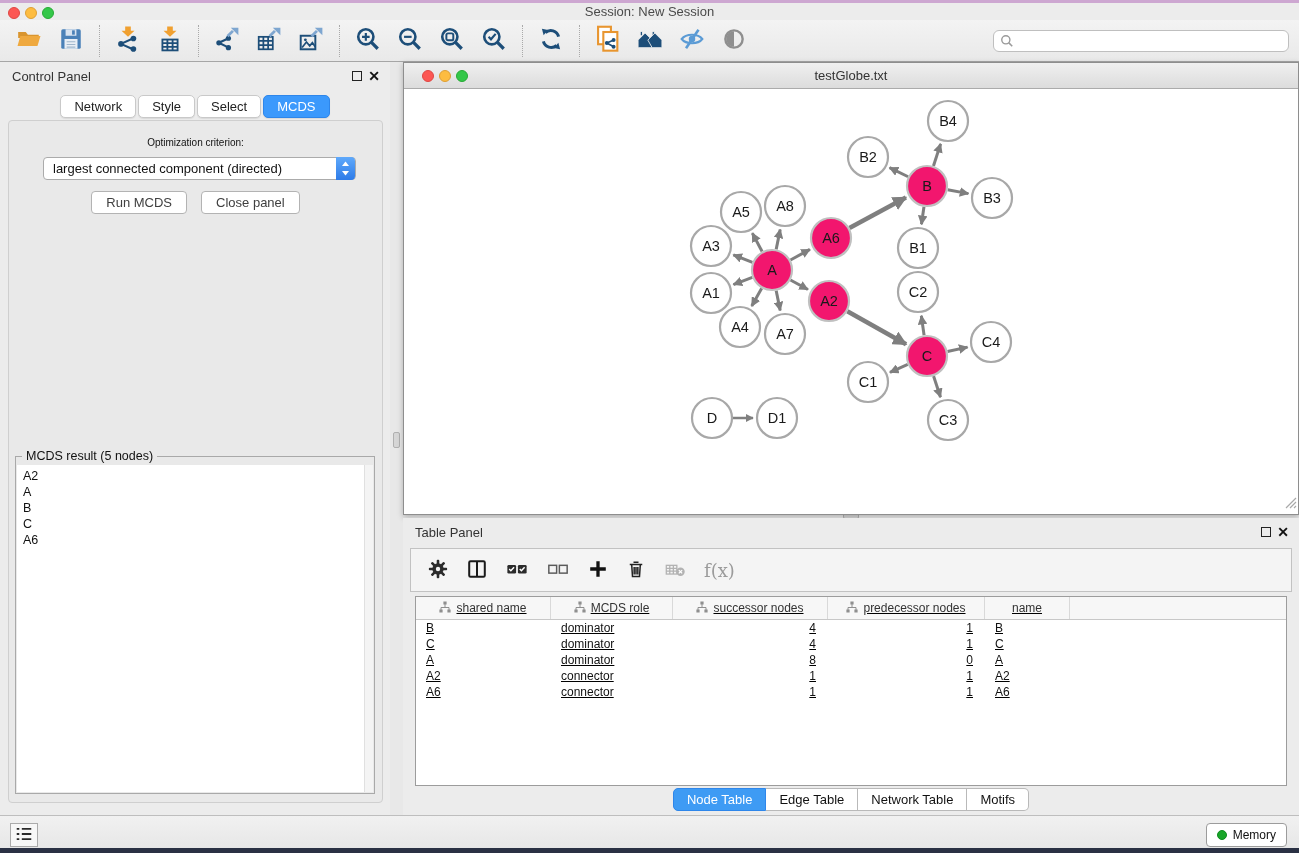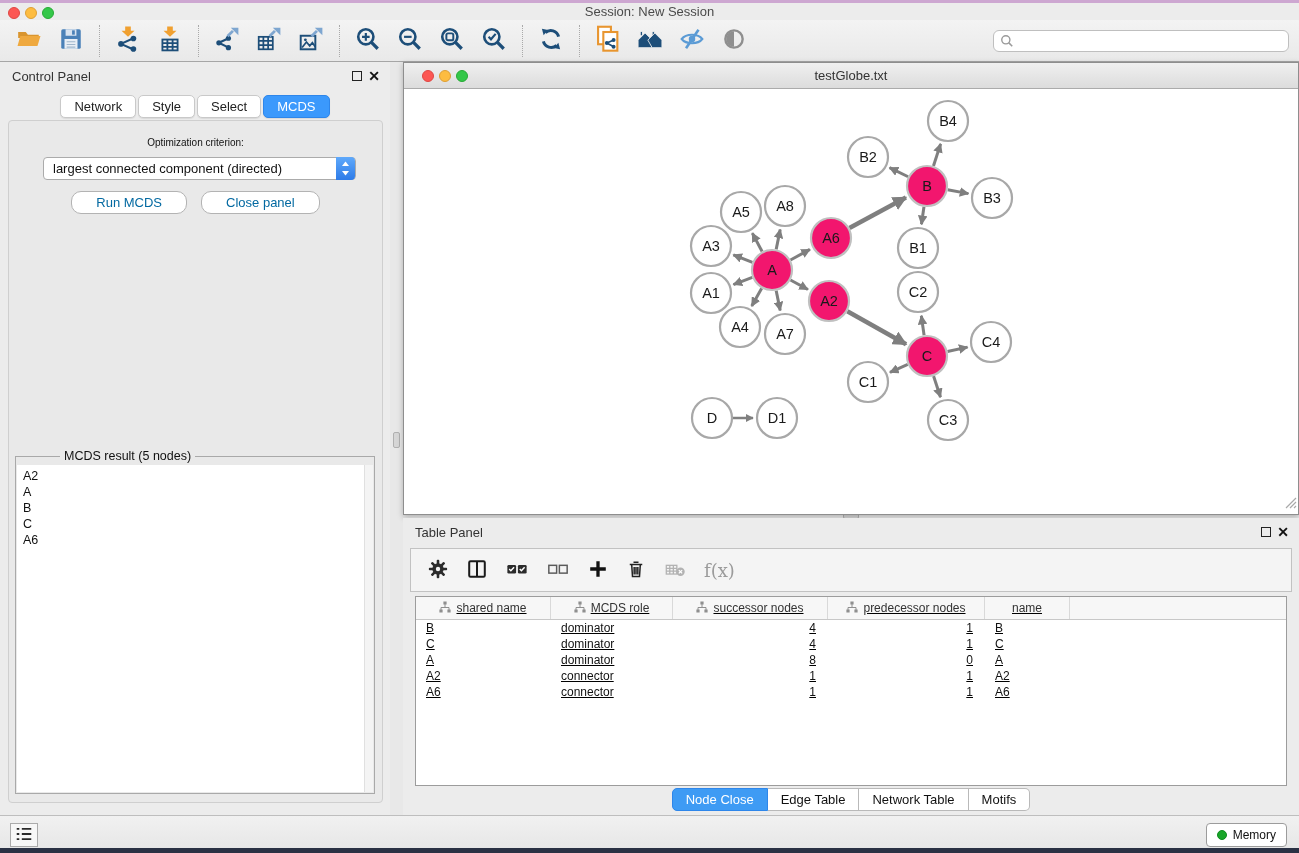--- a/index.html
+++ b/index.html
@@ -41,23 +41,23 @@
   .seg-tab.sel { background:#3B99FC; border-color:#2E86EA; color:#fff; }
   #cp-body { position:absolute; left:8px; right:7px; top:58px; bottom:12px; background:#E9E9E9;
     border:1px solid #CFCFCF; border-radius:4px; }
   #opt-label { position:absolute; left:0; right:0; top:16px; text-align:center; font-size:10px; color:#111; }
   #criterion { position:absolute; left:34px; top:36px; width:313px; height:23px; background:#fff;
     border:1px solid #ABABAB; border-radius:4px; font-size:13px; color:#111; line-height:21px;
     padding-left:9px; }
   #criterion .stepper { position:absolute; right:0; top:-1px; width:19px; height:23px; border-radius:0 4px 4px 0;
     background:linear-gradient(#5FA9FB,#2D7BE8); }
   #run-row { position:absolute; left:0; right:0; top:70px; display:flex; justify-content:center; gap:14px; }
-  .cp-btn { font-size:13px; background:#fff; border:1px solid #B3B3B3; border-radius:10px; padding:3px 24px; color:#0369a1; }
+  .cp-btn { font-size:13px; background:#fff; border:1px solid #B3B3B3; border-radius:4px; padding:3px 14px; color:#404040; }
   #mcds-box { position:absolute; left:6px; right:7px; top:335px; bottom:8px; border:1px solid #A9A9A9; }
-  #mcds-box-title { position:absolute; left:6px; top:-8px; background:#E9E9E9; padding:0 4px; font-size:12.5px; color:#111;margin-left:38px; }
+  #mcds-box-title { position:absolute; left:6px; top:-8px; background:#E9E9E9; padding:0 4px; font-size:12.5px; color:#111; }
   #mcds-list { position:absolute; left:1px; right:1px; top:8px; bottom:1px; background:#fff; overflow:hidden;
     padding:3px 0 0 6px; }
   .mcds-item { font-size:12.5px; color:#111; line-height:16px; }
   #mcds-scroll { position:absolute; right:1px; top:8px; bottom:1px; width:9px; background:#F4F4F4; border-left:1px solid #E0E0E0; }
 
   
   #v-grip { left:393px; top:432px; width:7px; height:16px; background:#D6D6D6; border:1px solid #B0B0B0; border-radius:2px; }
   #h-grip { left:843px; top:512px; width:16px; height:7px; background:#D6D6D6; border:1px solid #B0B0B0; border-radius:2px; }
 
   
@@ -597,21 +597,21 @@
         <div class="tr">
           <div class="td l" style="width: 135px;">A6</div>
           <div class="td l" style="width: 122px;">connector</div>
           <div class="td r" style="width: 155px;">1</div>
           <div class="td r" style="width: 157px;">1</div>
           <div class="td l" style="width: 85px;">A6</div>
         </div>
       </div>
   </div>
   <div id="tp-tabs">
-      <button class="bt-tab sel">Node Close</button>
+      <button class="bt-tab sel">Node Table</button>
       <button class="bt-tab">Edge Table</button>
       <button class="bt-tab">Network Table</button>
       <button class="bt-tab">Motifs</button>
     </div>
 </div>
 
 <div id="statusbar" class="abs">
   <button id="list-btn">
     <span><svg width="18" height="16" viewBox="0 0 24 22">
           <g stroke="#2B2B2B" stroke-width="2.6">

